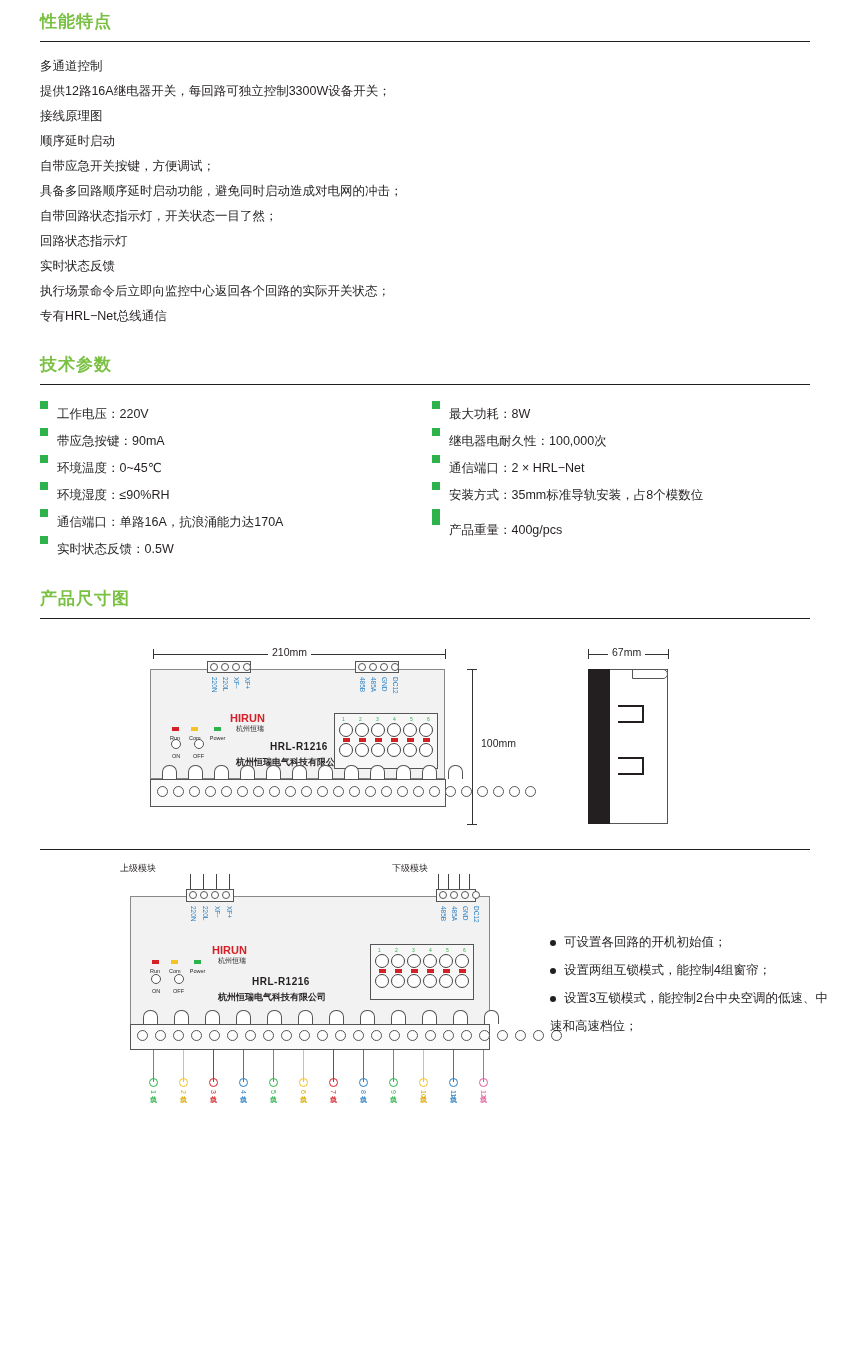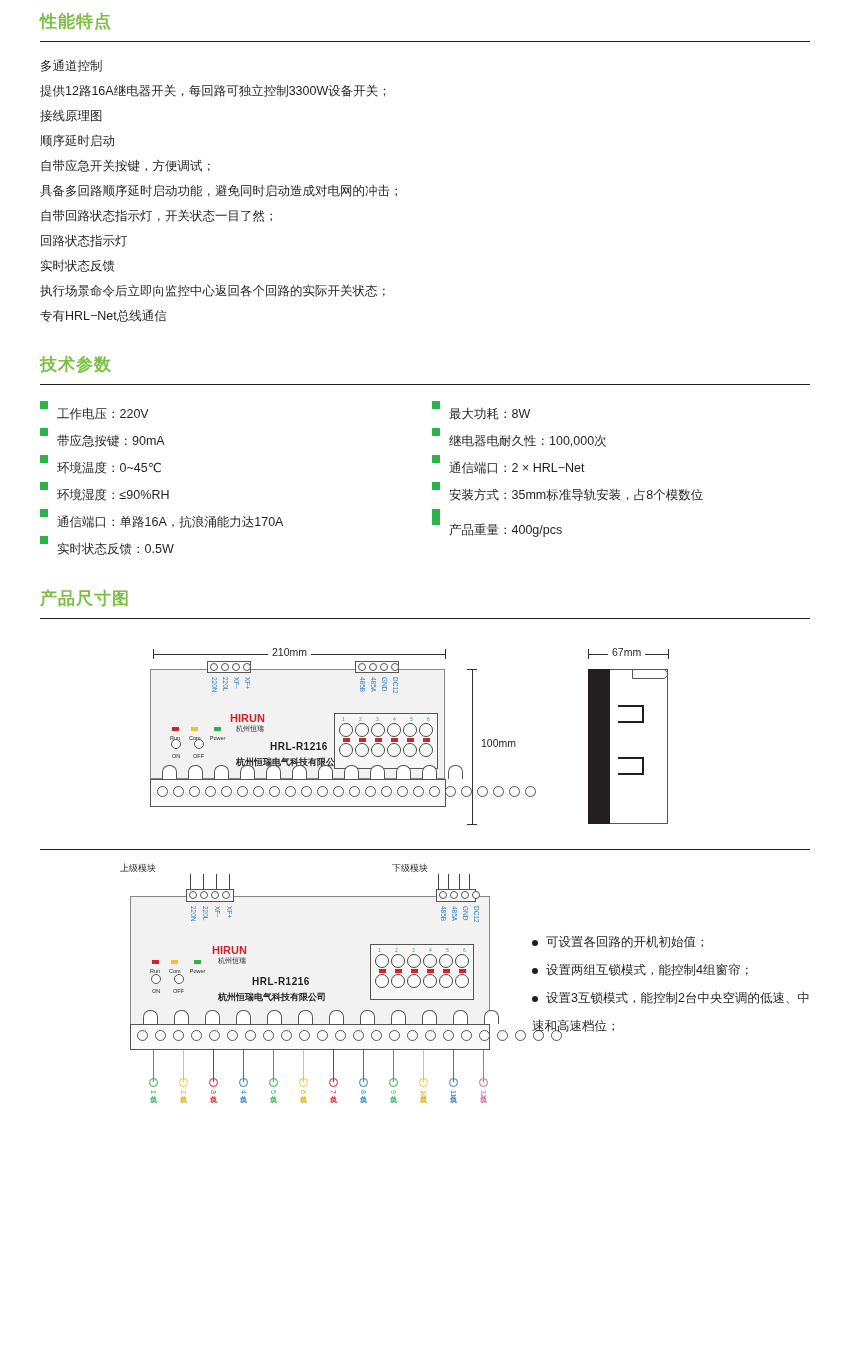--- a/index.html
+++ b/index.html
@@ -616,21 +616,21 @@
 
         <div style="position:absolute; left:413px; top:190px; width:0; height:32px; border-left:1px solid #2a7fc1;"></div>
         <div style="position:absolute; left:409px; top:218px; width:9px; height:9px; border:1px solid #2a7fc1; border-radius:50%;"></div>
         <div class="wire-txt" style="left:409px; top:230px; color:#2a7fc1;">负载11</div>
 
         <div style="position:absolute; left:443px; top:190px; width:0; height:32px; border-left:1px solid #e05c9e;"></div>
         <div style="position:absolute; left:439px; top:218px; width:9px; height:9px; border:1px solid #e05c9e; border-radius:50%;"></div>
         <div class="wire-txt" style="left:439px; top:230px; color:#e05c9e;">负载12</div>
       </div>
 
-      <div class="w-note" style="left:492px; top:68px; width:290px;">
+      <div class="w-note" style="left:510px; top:68px; width:290px;">
         <div><span class="dot"></span><span>可设置各回路的开机初始值；</span></div>
         <div><span class="dot"></span><span>设置两组互锁模式，能控制4组窗帘；</span></div>
         <div style="text-indent:0;"><span class="dot"></span><span>设置3互锁模式，能控制2台中央空调的低速、中速和高速档位；</span></div>
       </div>
 
     </div>
   </div>
 
 </div>
 

